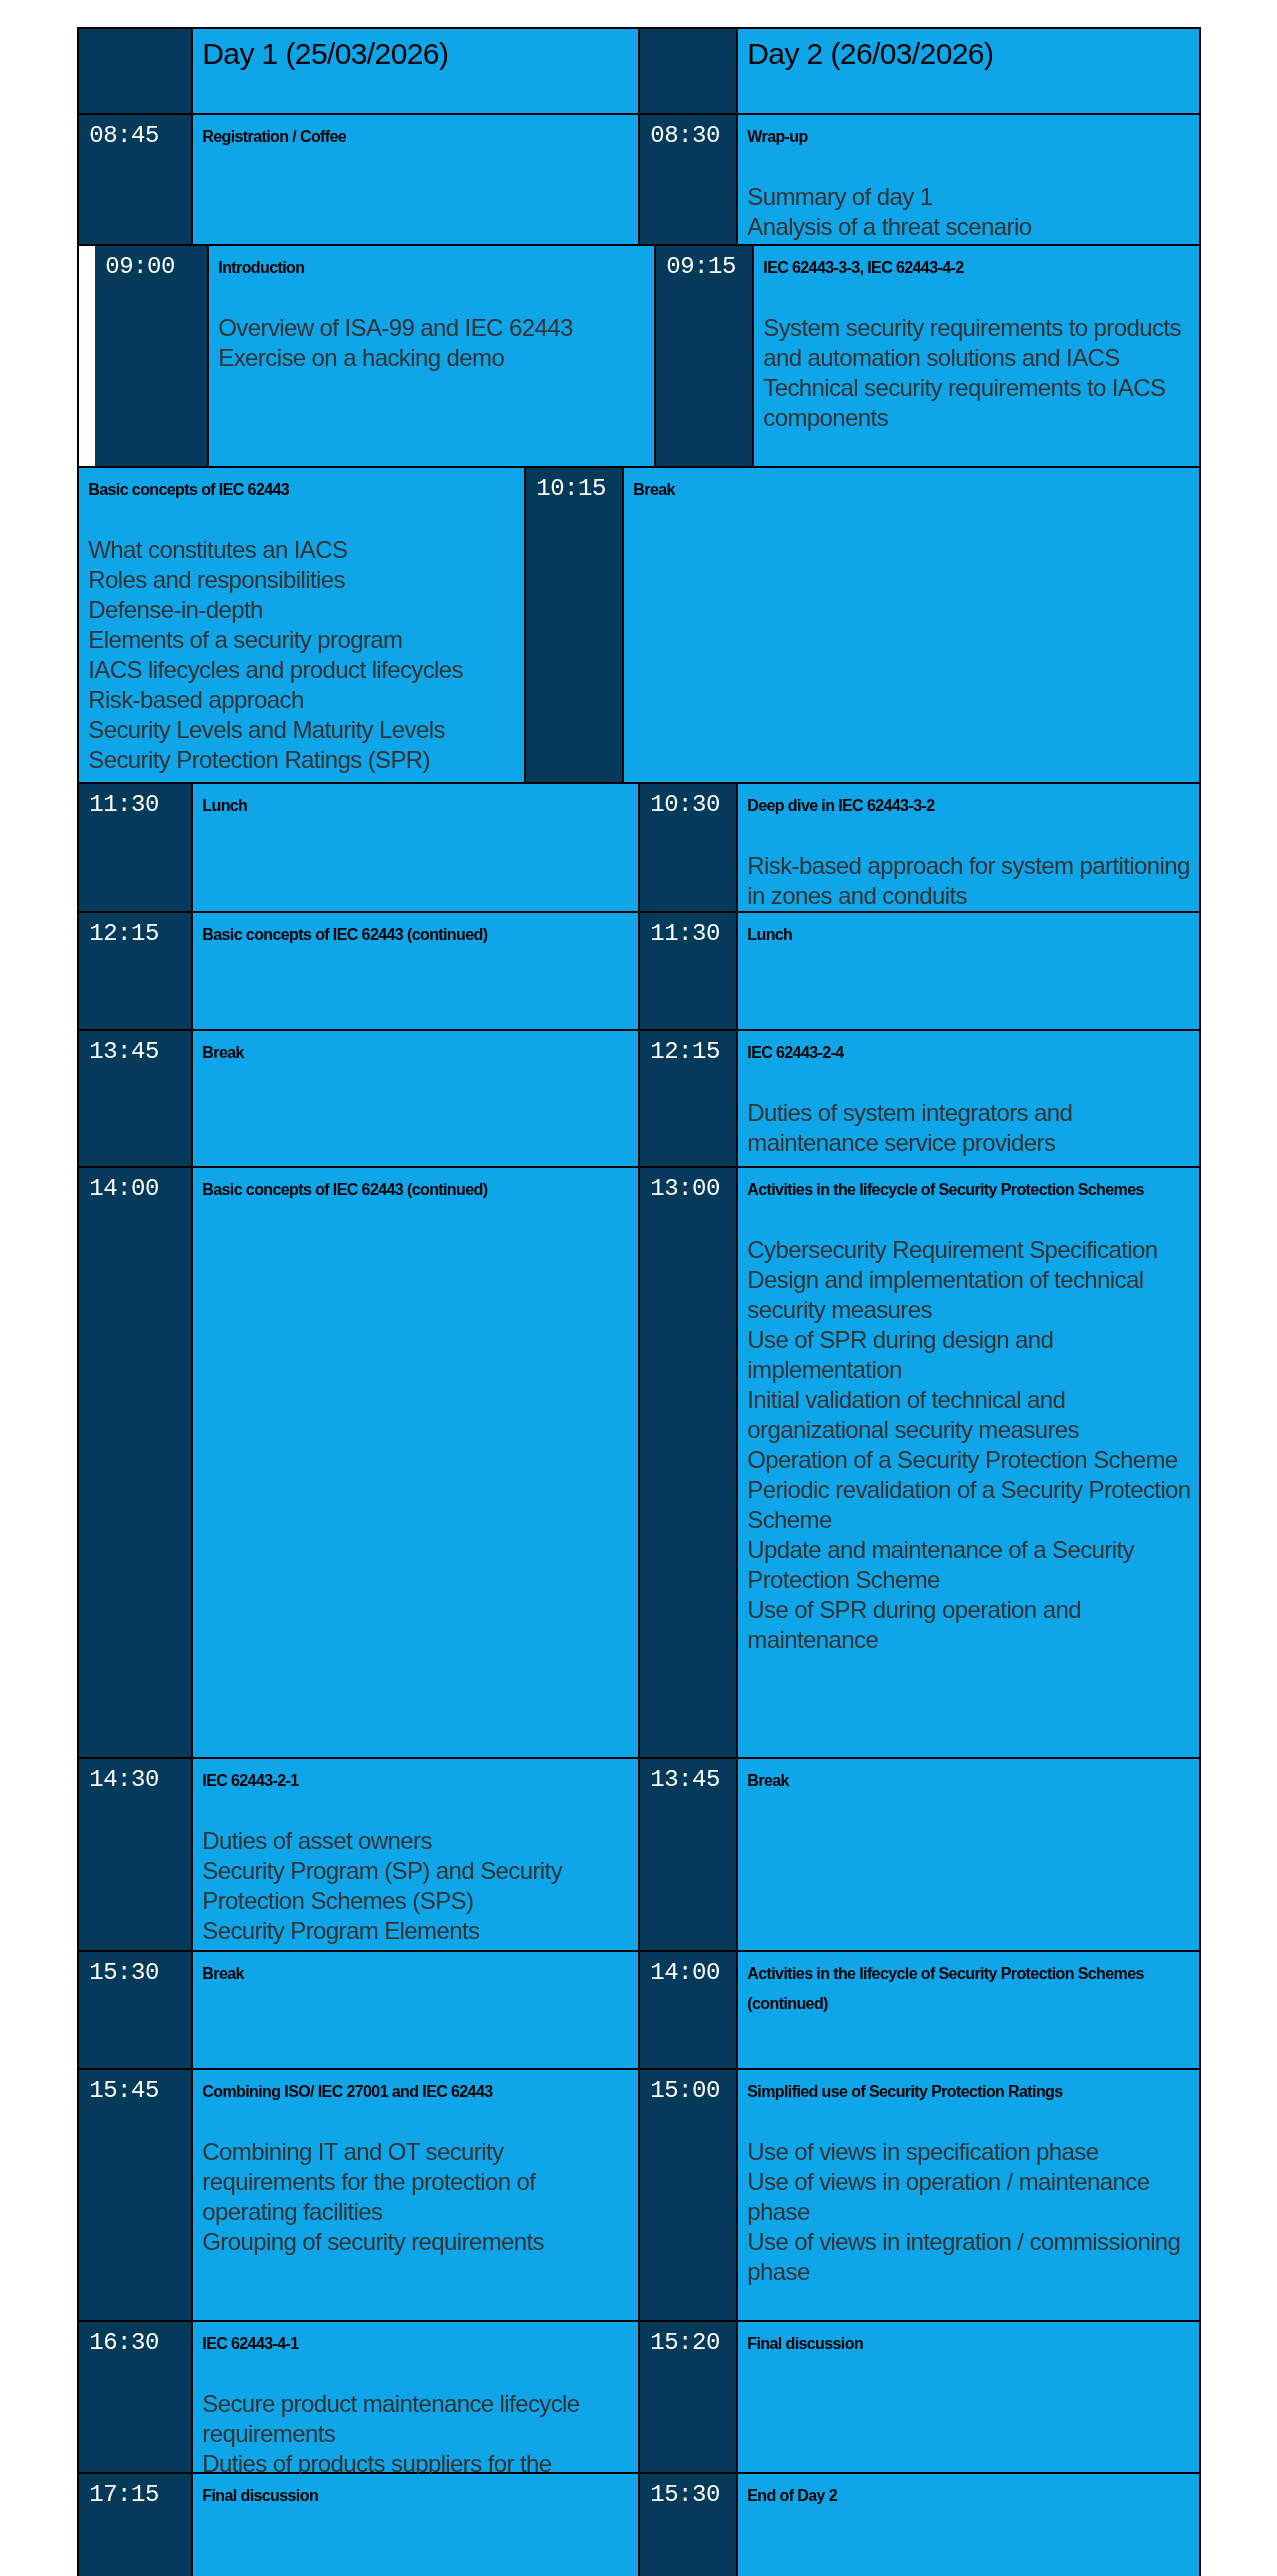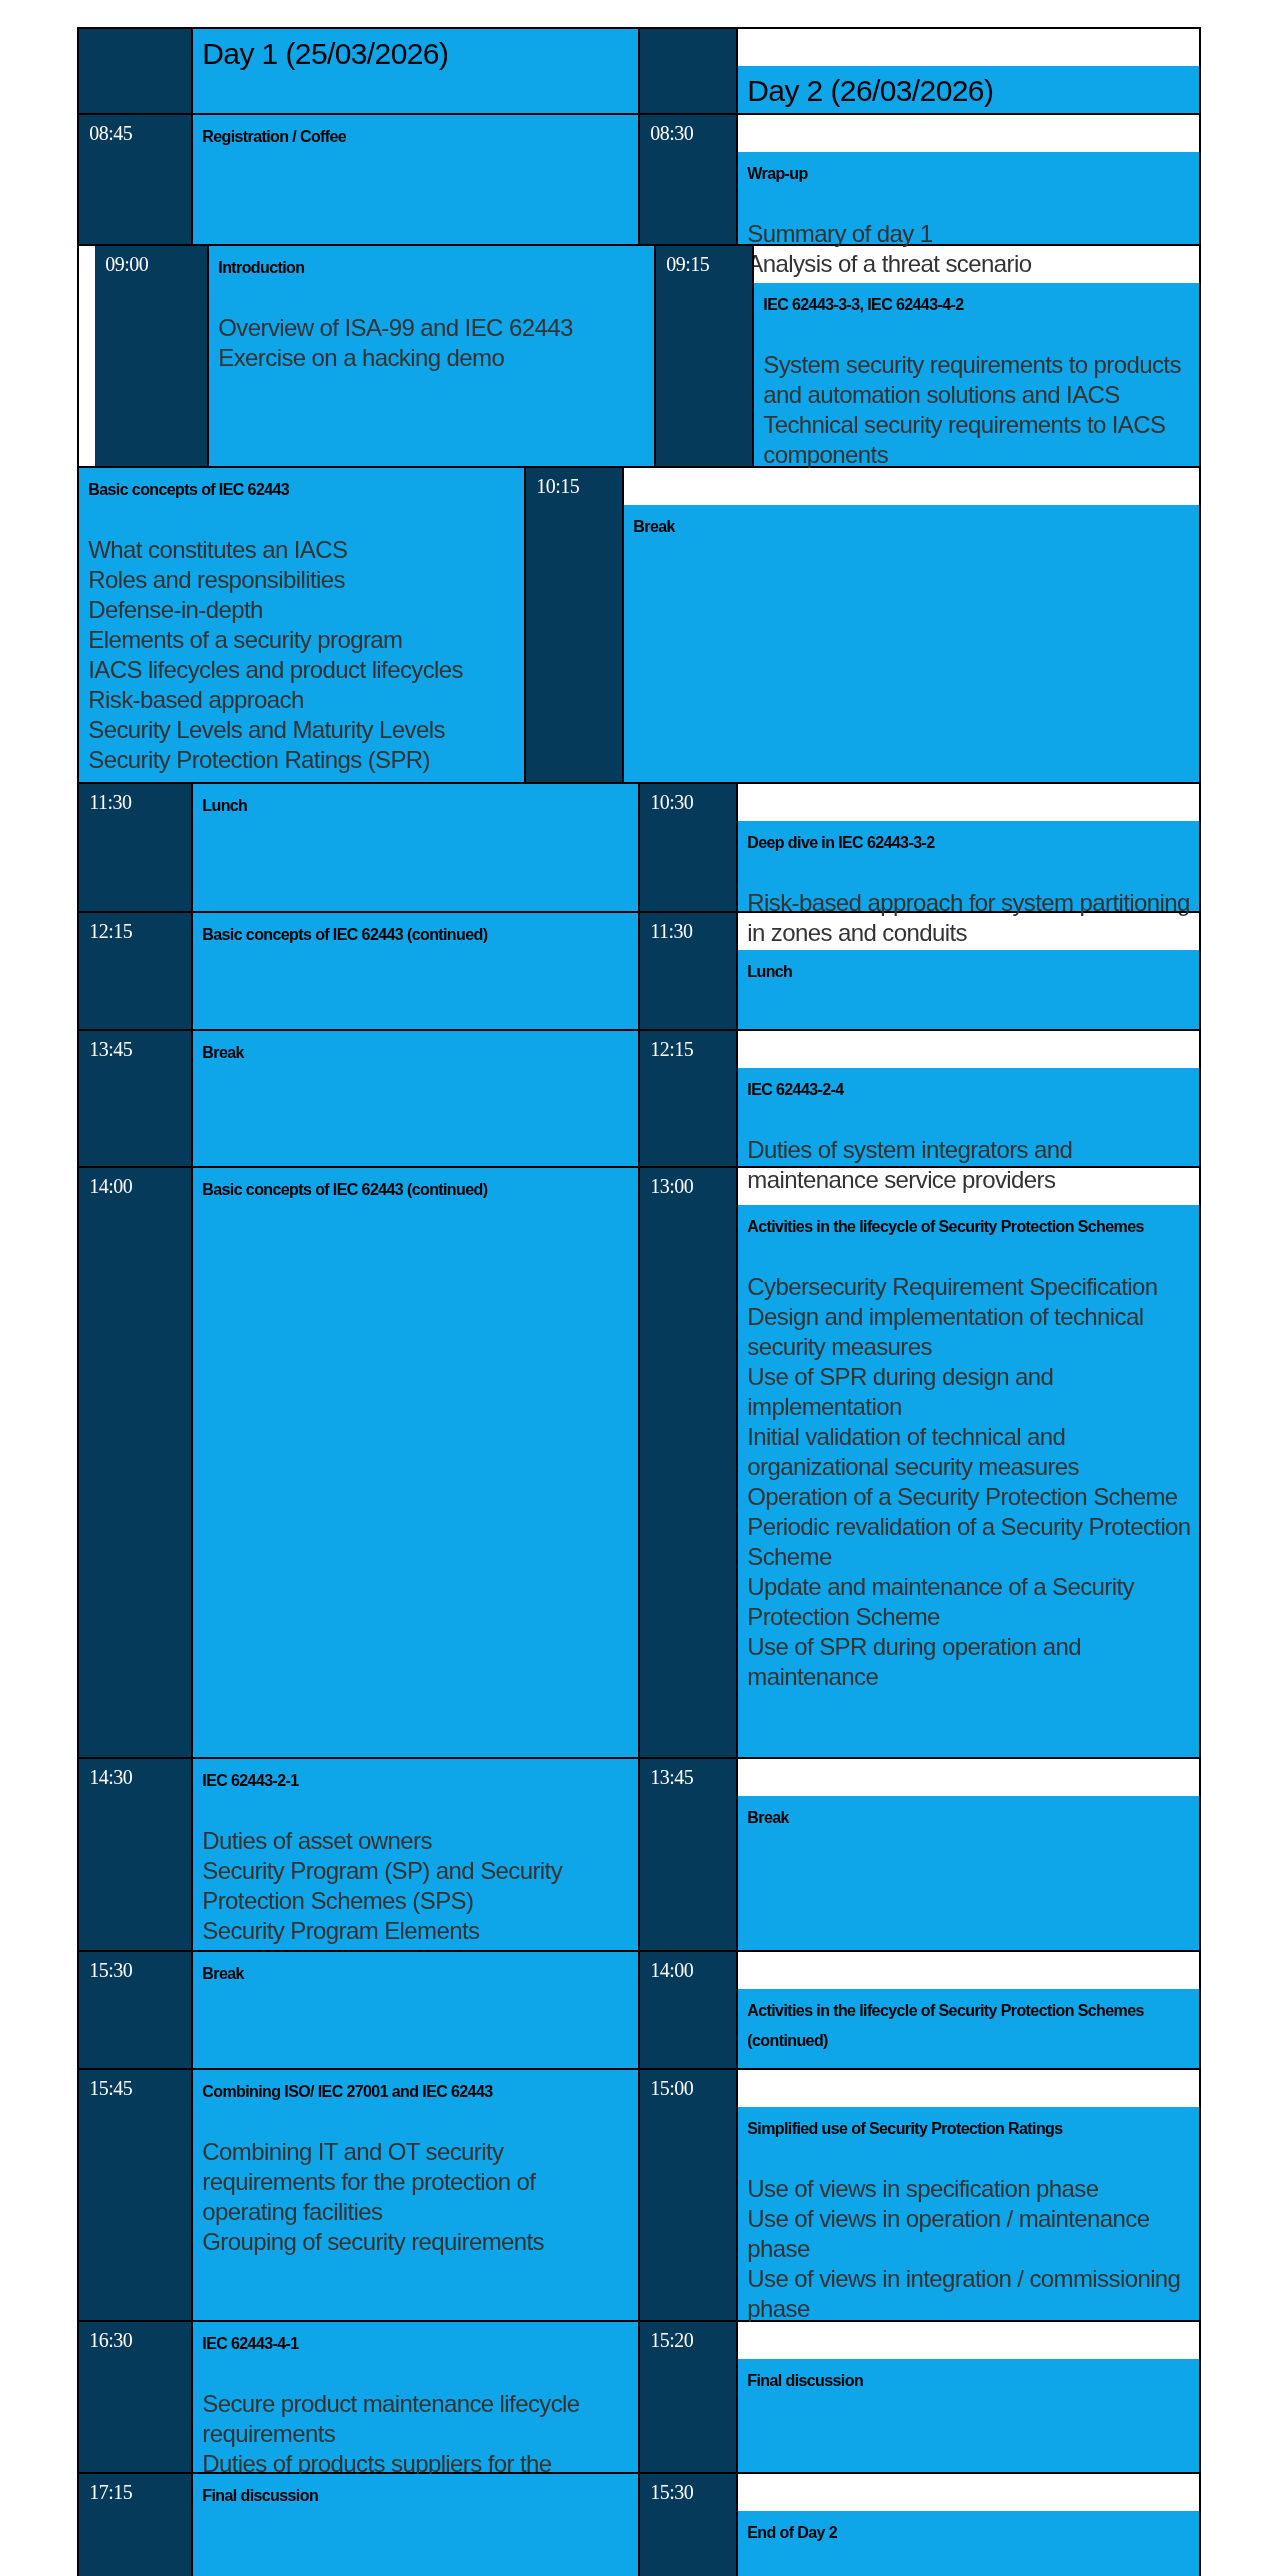--- a/index.html
+++ b/index.html
@@ -6,30 +6,30 @@
   body { width: 1278px; height: 2791px; position: relative; overflow: hidden; }
   .table {
     position: absolute; left: 77px; top: 27px; width: 1124px;
     border: 2.1px solid #000; box-sizing: border-box;
   }
   .row { display: flex; border-top: 2.6px solid #000; box-sizing: border-box; }
   .row.first { border-top: none; }
   .time {
     background: #063a5b; color: #ffffff; width: 114px; flex: 0 0 114px;
     box-sizing: border-box; padding: 7.2px 0 0 10.3px;
-    font-family: Liberation Serif, serif; font-size: 20px; font-weight: 300;
+    font-family: Liberation Mono, monospace; font-size: 24px; font-weight: 300;
     letter-spacing: -0.5px; border-right: 2.1px solid #000;
   }
   .time.t2 { width: 100px; flex: 0 0 100px; border-left: 2.1px solid #000; }
   .content {
     background: #0ea5e9; box-sizing: border-box; padding: 7.2px 4.1px 0 9.3px;
     font-family: "Liberation Sans", sans-serif; color: #000;
   }
   .content.c1 { width: 445px; flex: 0 0 445px; }
-  .content.c2 { flex: 1 1 auto; margin-top: 37px; }
+  .content.c2 { flex: 1 1 auto; }
   .title { font-size: 16px; line-height: 30px; font-weight: 600; letter-spacing: -0.6px; white-space: pre-line; }
   .desc { font-size: 24px; line-height: 30px; font-weight: 300; color: #333; letter-spacing: -0.6px; white-space: pre-line; margin-top: 30px; }
   .desc:empty { display: none; }
   .header .title { font-size: 30px; line-height: 36px; font-weight: 500; }
 </style>
 </head>
 <body>
 
 <div class="table">
   <div class="row first header" style="height:84px">

